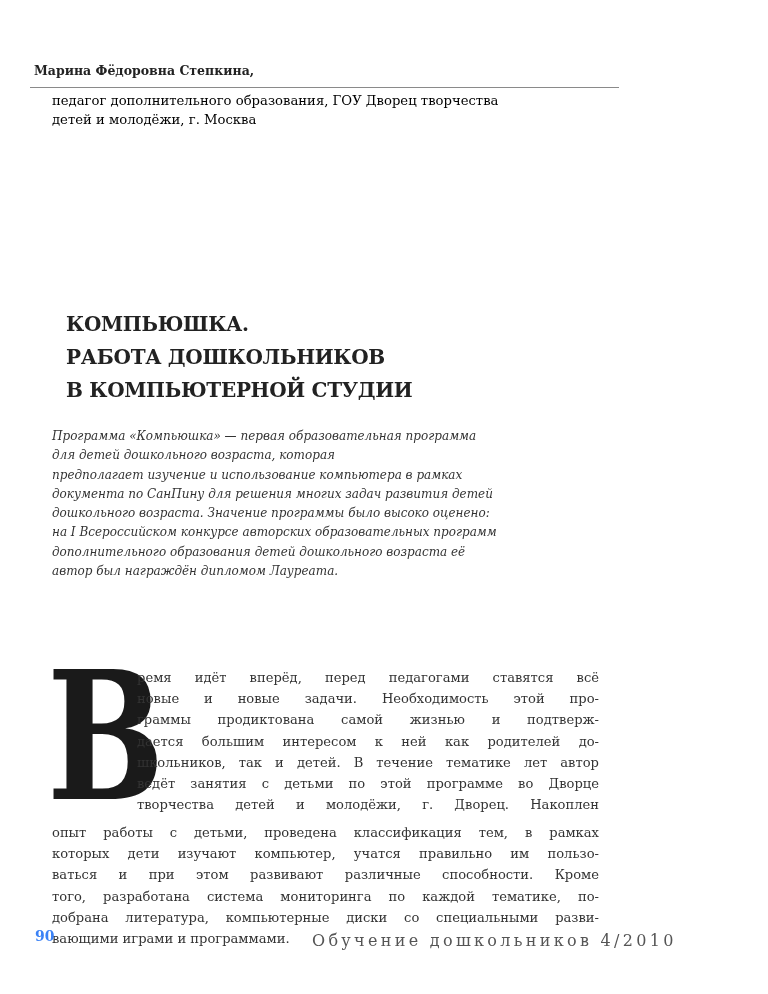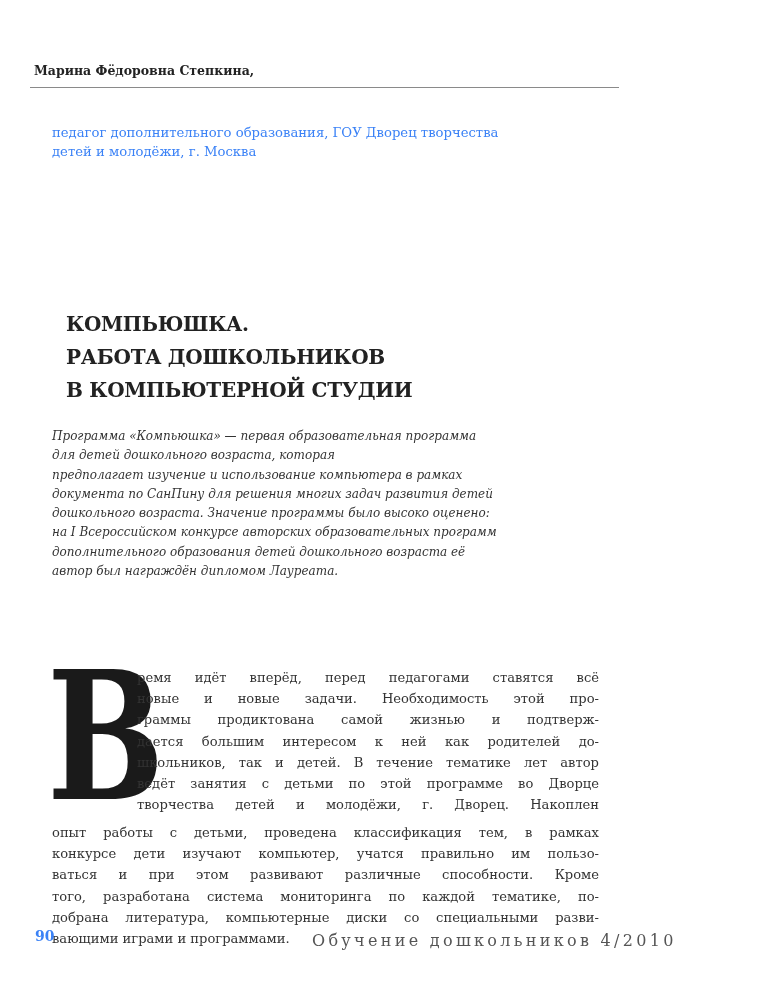--- a/index.html
+++ b/index.html
@@ -6,21 +6,21 @@
     body { width: 768px; height: 994px; position: relative; overflow: hidden; color: #222; }
     .author {
       position: absolute; left: 34px; top: 63px;
       font-family: "DejaVu Serif", serif; font-weight: bold; font-size: 12.5px; color: #222;
     }
     .rule {
       position: absolute; left: 30px; top: 87px; width: 589px; height: 1px; background: #8a8a8a;
     }
     .affil {
       position: absolute; left: 52px; top: 91px; width: 520px;
-      font-family: "DejaVu Serif", serif; font-size: 13.2px; line-height: 19px; color: #3b82f6; margin-top: 32px;
+      font-family: "DejaVu Serif", serif; font-size: 13.2px; line-height: 19px; color: #000000;
     }
     .title {
       position: absolute; left: 54px; top: 308px;
       font-family: "DejaVu Serif", serif; font-weight: bold; font-size: 20px; line-height: 33px; color: #222;
       letter-spacing: -0.3px;
     }
     .title div { white-space: nowrap; margin-left: 12px; }
     .lead {
       position: absolute; left: 52px; top: 427px; width: 560px;
       font-family: "DejaVu Serif", serif; font-style: italic; font-size: 12px; line-height: 19.3px; color: #333;
@@ -82,21 +82,21 @@
   <span class="body-line">новые и новые задачи. Необходимость этой про-</span>
   <span class="body-line">граммы продиктована самой жизнью и подтверж-</span>
   <span class="body-line">дается большим интересом к ней как родителей до-</span>
   <span class="body-line">школьников, так и детей. В течение тематике лет автор</span>
   <span class="body-line">ведёт занятия с детьми по этой программе во Дворце</span>
   <span class="body-line">творчества детей и молодёжи, г. Дворец. Накоплен</span>
 </div>
 
 <div class="body-text full-block">
   <span class="body-line">опыт работы с детьми, проведена классификация тем, в рамках</span>
-  <span class="body-line">конкурсе дети изучают компьютер, учатся правильно им пользо-</span>
+  <span class="body-line">которых дети изучают компьютер, учатся правильно им пользо-</span>
   <span class="body-line">ваться и при этом развивают различные способности. Кроме</span>
   <span class="body-line">того, разработана система мониторинга по каждой тематике, по-</span>
   <span class="body-line">добрана литература, компьютерные диски со специальными разви-</span>
   <span class="body-line last">вающими играми и программами.</span>
 </div>
 
 <div class="footer-page">90</div>
 <div class="footer-journal">Обучение дошкольников 4/2010</div>
 
 </body></html>

